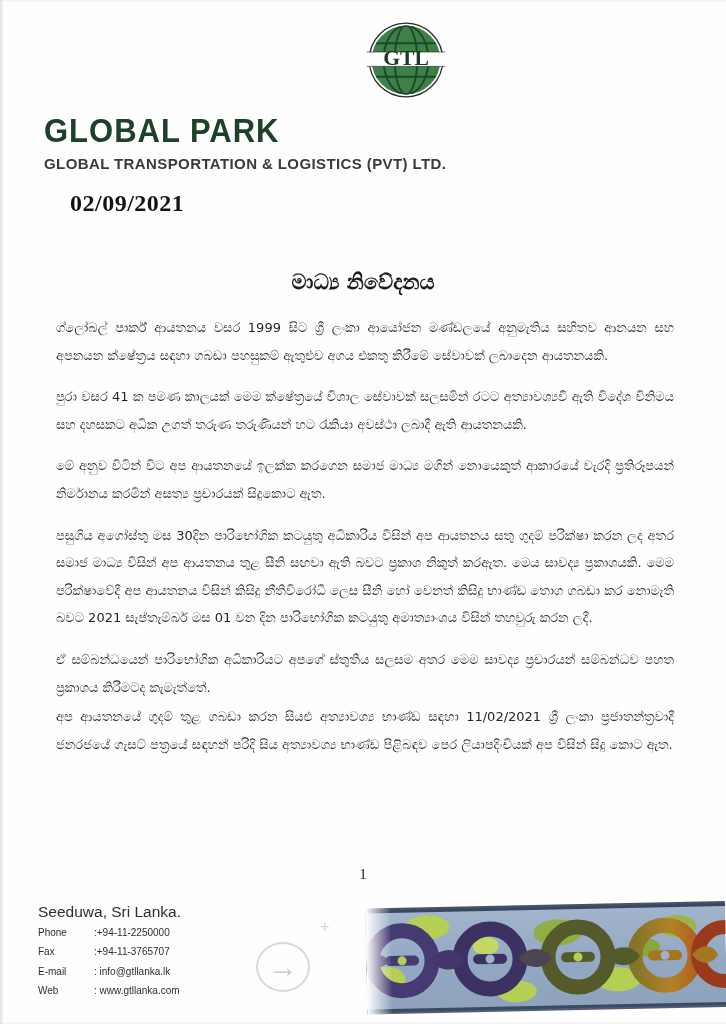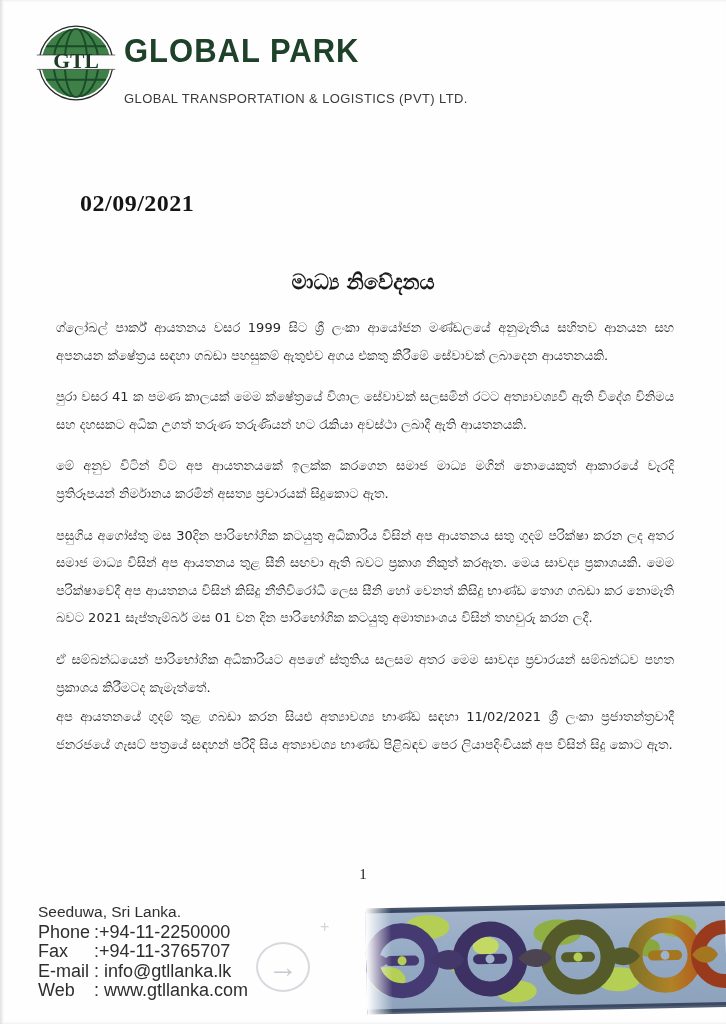--- a/index.html
+++ b/index.html
@@ -8,35 +8,35 @@
     --chain-purple:#43386c; --chain-olive:#565a2b; --chain-gold:#b08327; --chain-red:#9a3a1d;
   }
   html,body{margin:0;padding:0;background:#8a8a8a;}
   .page{
     position:relative;width:726px;height:1024px;margin:0 auto;
     background:#fefefe;overflow:hidden;
     font-family:"Liberation Sans","DejaVu Sans",sans-serif;
     box-shadow:inset 2px 0 3px rgba(0,0,0,.12);
   }
   
-  .header{position:absolute;left:36px;top:20px;display:flex;align-items:center;}
+  .header{position:absolute;left:36px;top:20px;display:flex;align-items:flex-end;flex-direction:column;}
   .logo{width:80px;height:80px;flex:0 0 auto;}
   .brand{margin-left:8px;padding-top:12px;}
   .brand-name{
     font-size:31px;font-weight:700;color:var(--brand-green);
     letter-spacing:1px;transform:scaleY(1.08);transform-origin:left top;
     font-family:"Liberation Sans",sans-serif;white-space:nowrap;
   }
   .brand-sub{
-    margin-top:23px;font-size:13px;color:#3a3a3a;letter-spacing:.4px;
-    font-weight:400;white-space:nowrap;
+    margin-top:7px;font-size:15px;color:#3a3a3a;letter-spacing:.4px;
+    font-weight:700;white-space:nowrap;
   }
   
   .doc-date{
-    position:absolute;left:80px;top:190px;font-family:"Liberation Serif","DejaVu Serif",serif;
+    position:absolute;left:70px;top:190px;font-family:"Liberation Serif","DejaVu Serif",serif;
     font-weight:700;font-size:24px;color:#141414;letter-spacing:.5px;
   }
   
   .doc-title{
     position:absolute;left:0;top:270px;width:100%;text-align:center;margin:0;
     font-size:21px;font-weight:600;color:#1b1b1b;
     font-family:"DejaVu Sans",sans-serif;
   }
   
   .body{
@@ -52,21 +52,21 @@
     position:absolute;left:0;top:866px;width:100%;text-align:center;
     font-size:15px;color:#222;font-family:"Liberation Serif",serif;
   }
   
   .address{
     position:absolute;left:38px;top:902px;font-size:15.5px;line-height:19.5px;
     color:#2e2e2e;font-family:"Liberation Sans",sans-serif;
   }
   .address .line{white-space:nowrap;}
   .contacts{border-collapse:collapse;margin-top:1px;}
-  .contacts td{padding:0;font-size:18px;line-height:19.5px;color:#2e2e2e;}
+  .contacts td{padding:0;font-size:10px;line-height:19.5px;color:#2e2e2e;}
   .contacts td.lbl{width:56px;}
   
   .stamp{
     position:absolute;left:256px;top:942px;width:50px;height:46px;border-radius:50%;
     border:2px solid #ccccd4;opacity:.75;display:flex;align-items:center;justify-content:center;
     color:#b6b6c1;font-size:30px;font-weight:700;
   }
   .plus-mark{
     position:absolute;left:320px;top:918px;color:#c9c9d2;font-size:16px;opacity:.8;
   }
@@ -109,21 +109,21 @@
     </div>
   </div>
 
   <div class="doc-date">02/09/2021</div>
 
   <h1 class="doc-title">මාධ්‍ය නිවේදනය</h1>
 
   <div class="body">
     <p>ග්ලෝබල් පාර්ක් ආයතනය වසර 1999 සිට ශ්‍රී ලංකා ආයෝජන මණ්ඩලයේ අනුමැතිය සහිතව ආනයන සහ අපනයන ක්ෂේත්‍රය සඳහා ගබඩා පහසුකම් ඇතුළුව අගය එකතු කිරීමේ සේවාවක් ලබාදෙන ආයතනයකි.</p>
     <p>පුරා වසර 41 ක පමණ කාලයක් මෙම ක්ෂේත්‍රයේ විශාල සේවාවක් සලසමින් රටට අත්‍යාවශ්‍යවී ඇති විදේශ විනිමය සහ දහසකට අධික උගත් තරුණ තරුණියන් හට රැකියා අවස්ථා ලබාදී ඇති ආයතනයකි.</p>
-    <p>මේ අනුව විටින් විට අප ආයතනයකේ ඉලක්ක කරගෙන සමාජ මාධ්‍ය මගින් නොයෙකුත් ආකාරයේ වැරදි ප්‍රතිරූපයන් නිර්මානය කරමින් අසත්‍ය ප්‍රචාරයක් සිදුකොට ඇත.</p>
+    <p>මේ අනුව විටින් විට අප ආයතනයේ ඉලක්ක කරගෙන සමාජ මාධ්‍ය මගින් නොයෙකුත් ආකාරයේ වැරදි ප්‍රතිරූපයන් නිර්මානය කරමින් අසත්‍ය ප්‍රචාරයක් සිදුකොට ඇත.</p>
     <p>පසුගිය අගෝස්තු මස 30දින පාරිභෝගික කටයුතු අධිකාරිය විසින් අප ආයතනය සතු ගුදම් පරික්ෂා කරන ලද අතර සමාජ මාධ්‍ය විසින් අප ආයතනය තුළ සීනි සඟවා ඇති බවට ප්‍රකාශ නිකුත් කරඇත. මෙය සාවද්‍ය ප්‍රකාශයකි. මෙම පරික්ෂාවේදී අප ආයතනය විසින් කිසිදු නීතිවිරෝධී ලෙස සීනි හෝ වෙනත් කිසිදු භාණ්ඩ තොග ගබඩා කර නොමැති බවට 2021 සැප්තැම්බර් මස 01 වන දින පාරිභෝගික කටයුතු අමාත්‍යාංශය විසින් තහවුරු කරන ලදී.</p>
     <p class="tight">ඒ සම්බන්ධයෙන් පාරිභෝගික අධිකාරියට අපගේ ස්තුතිය සලසම අතර මෙම සාවද්‍ය ප්‍රචාරයන් සම්බන්ධව පහත ප්‍රකාශය කිරීමටද කැමැත්තේ.</p>
     <p>අප ආයතනයේ ගුදම් තුළ ගබඩා කරන සියළු අත්‍යාවශ්‍ය භාණ්ඩ සඳහා 11/02/2021 ශ්‍රී ලංකා ප්‍රජාතන්ත්‍රවාදී ජනරජයේ ගැසට් පත්‍රයේ සඳහන් පරිදි සිය අත්‍යාවශ්‍ය භාණ්ඩ පිළිබඳව පෙර ලියාපදිංචියක් අප විසින් සිදු කොට ඇත.</p>
   </div>
 
   <div class="page-number">1</div>
 
   <div class="address">
     <div class="line">Seeduwa, Sri Lanka.</div>
     <table class="contacts">

